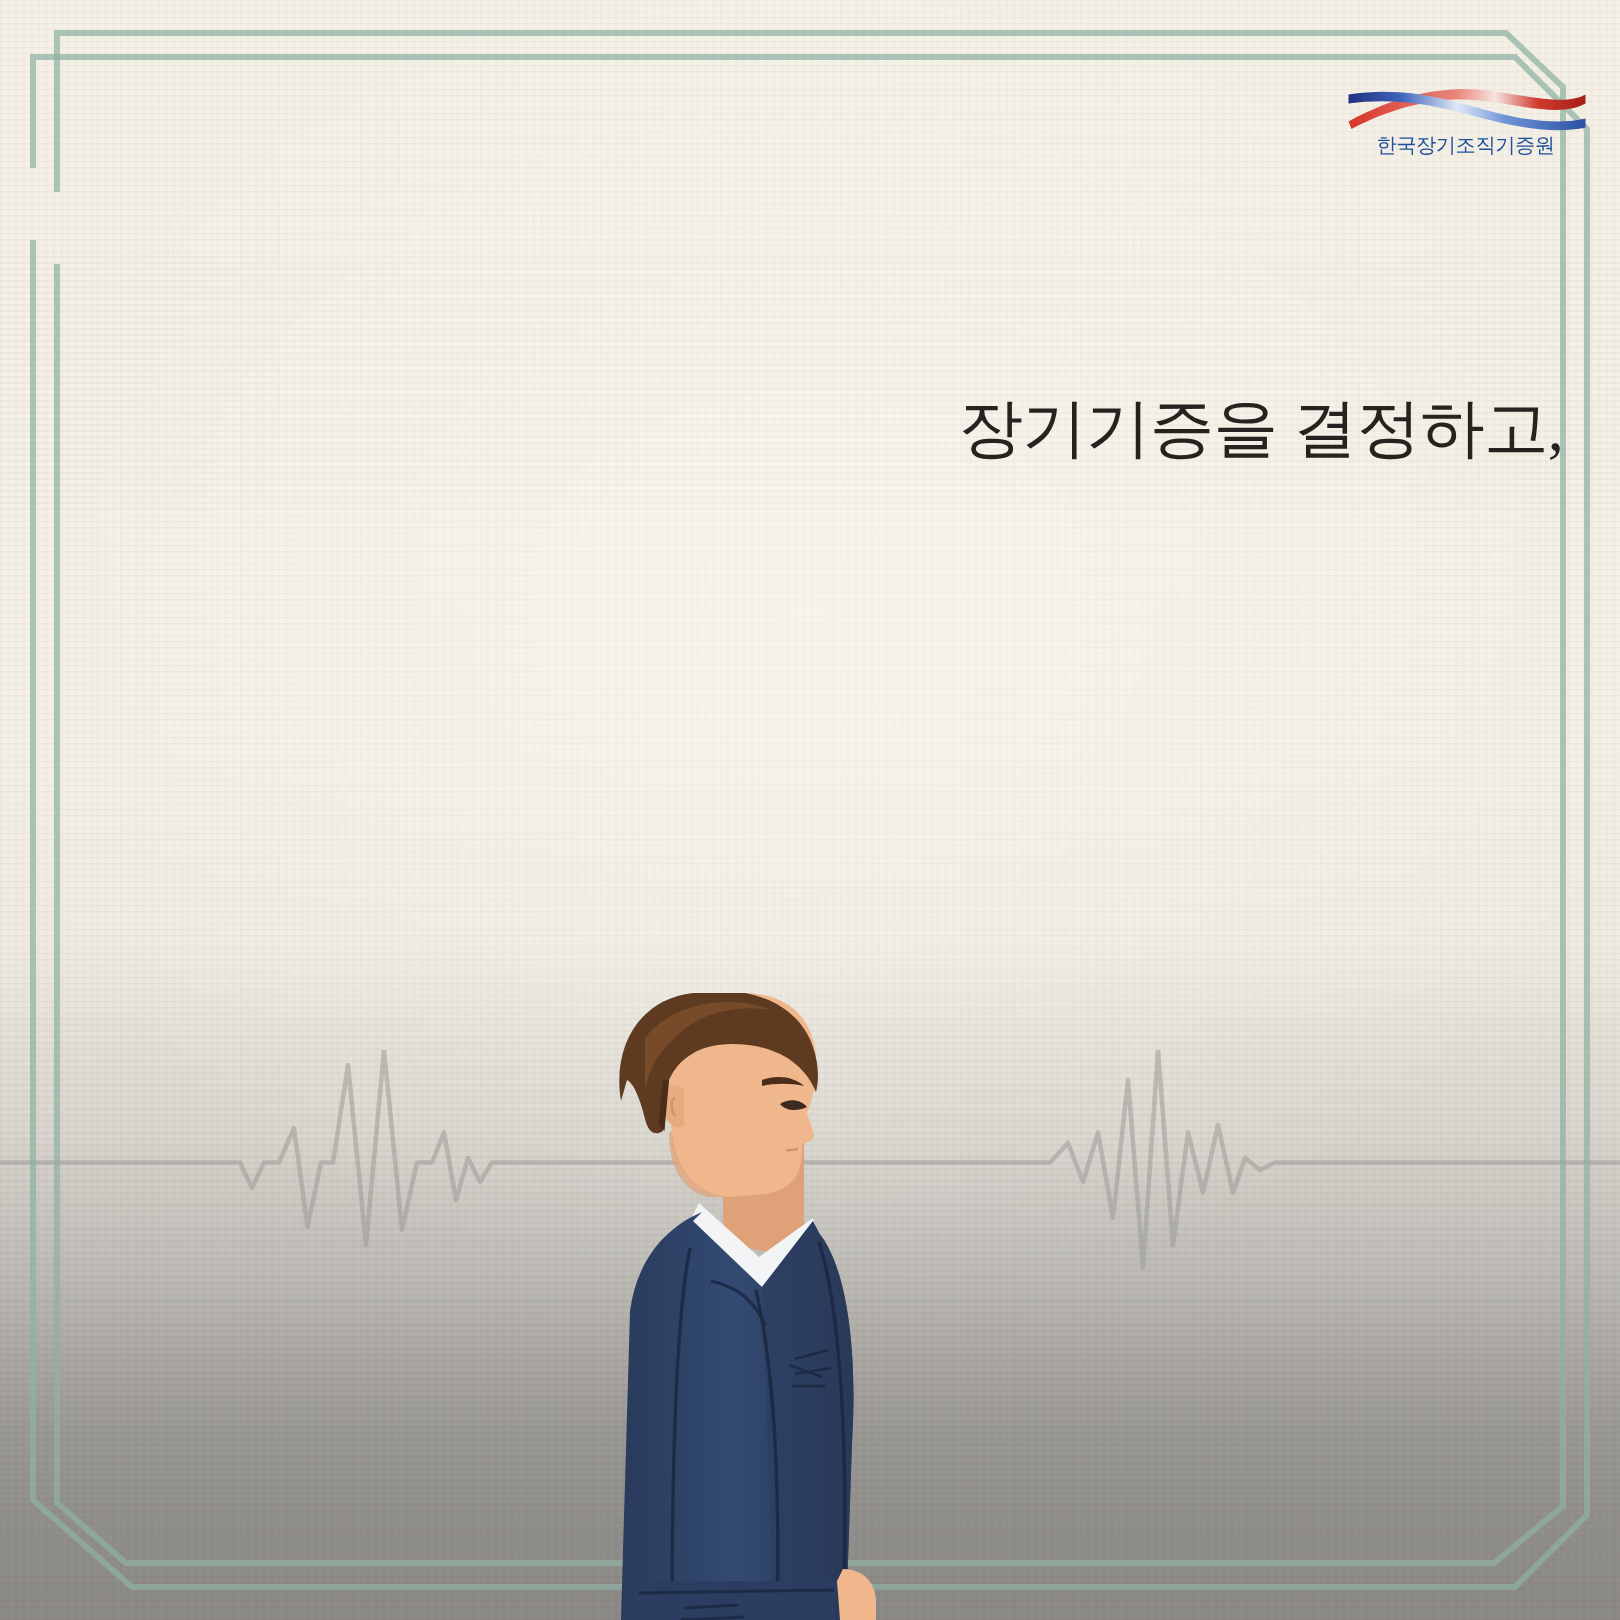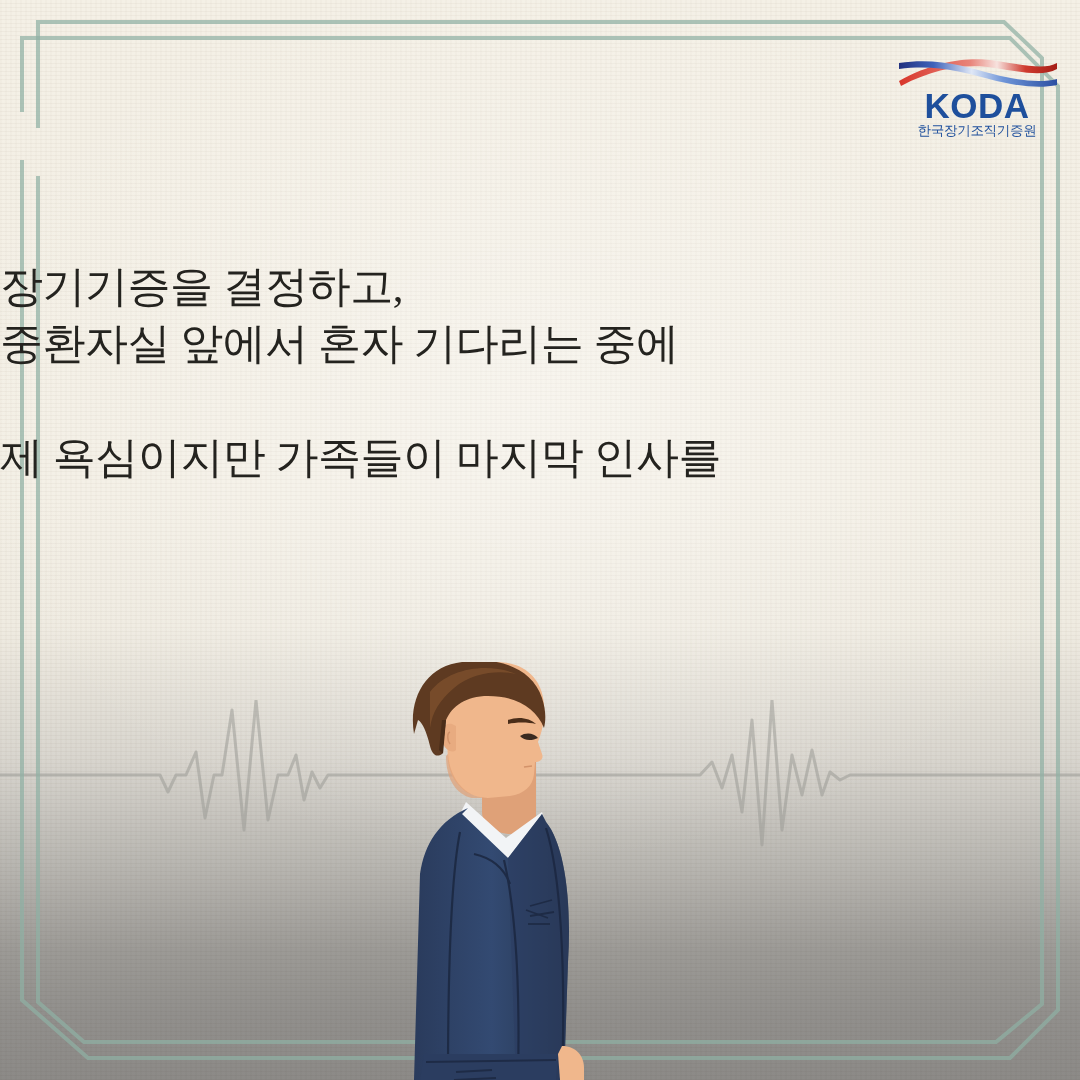--- a/index.html
+++ b/index.html
@@ -126,21 +126,21 @@
     color: #1e4f9c;
     line-height: 1.0;
   }
 
   
   .message {
     position: absolute;
     left: 0;
     top: 258px;
     width: 1042px;
-    text-align: left;
+    text-align: right;
     color: #24231f;
     font-size: 43px;
     line-height: 57px;
     letter-spacing: -0.5px;
   }
   .message .para + .para { margin-top: 57px; }
   .message .line { display: block; white-space: pre; }
 
   
   .person {
@@ -193,31 +193,28 @@
           <stop offset="100%" stop-color="#2b4fa2"></stop>
         </linearGradient>
       </defs>
 
       <path d="M6,26 C46,4 80,2 104,6 C130,10 152,15 164,8
                L164,14 C150,22 128,17 102,13 C78,9 46,11 8,31 Z" fill="url(#gRed)"></path>
 
       <path d="M6,8 C44,2 74,12 100,19 C126,26 148,28 164,24
                L164,30 C146,34 122,31 96,24 C70,17 42,9 6,14 Z" fill="url(#gBlue)"></path>
     </svg>
-    <span class="logo-word">KODA</span>
     <span class="logo-sub">한국장기조직기증원</span>
   </div>
 
   <div class="message">
     <div class="para">
       <span class="line">장기기증을 결정하고,</span>
-      <span class="line">중환자실 앞에서 혼자 기다리는 중에</span>
     </div>
     <div class="para">
-      <span class="line">제 욕심이지만 가족들이 마지막 인사를</span>
     </div>
   </div>
 
   <svg class="person" viewBox="0 0 290 418">
     <defs>
       <linearGradient id="suitG" x1="0" y1="0" x2="1" y2="0">
         <stop offset="0%" stop-color="#2b3d60"></stop>
         <stop offset="55%" stop-color="#32476e"></stop>
         <stop offset="100%" stop-color="#253characters"></stop>
       </linearGradient>

